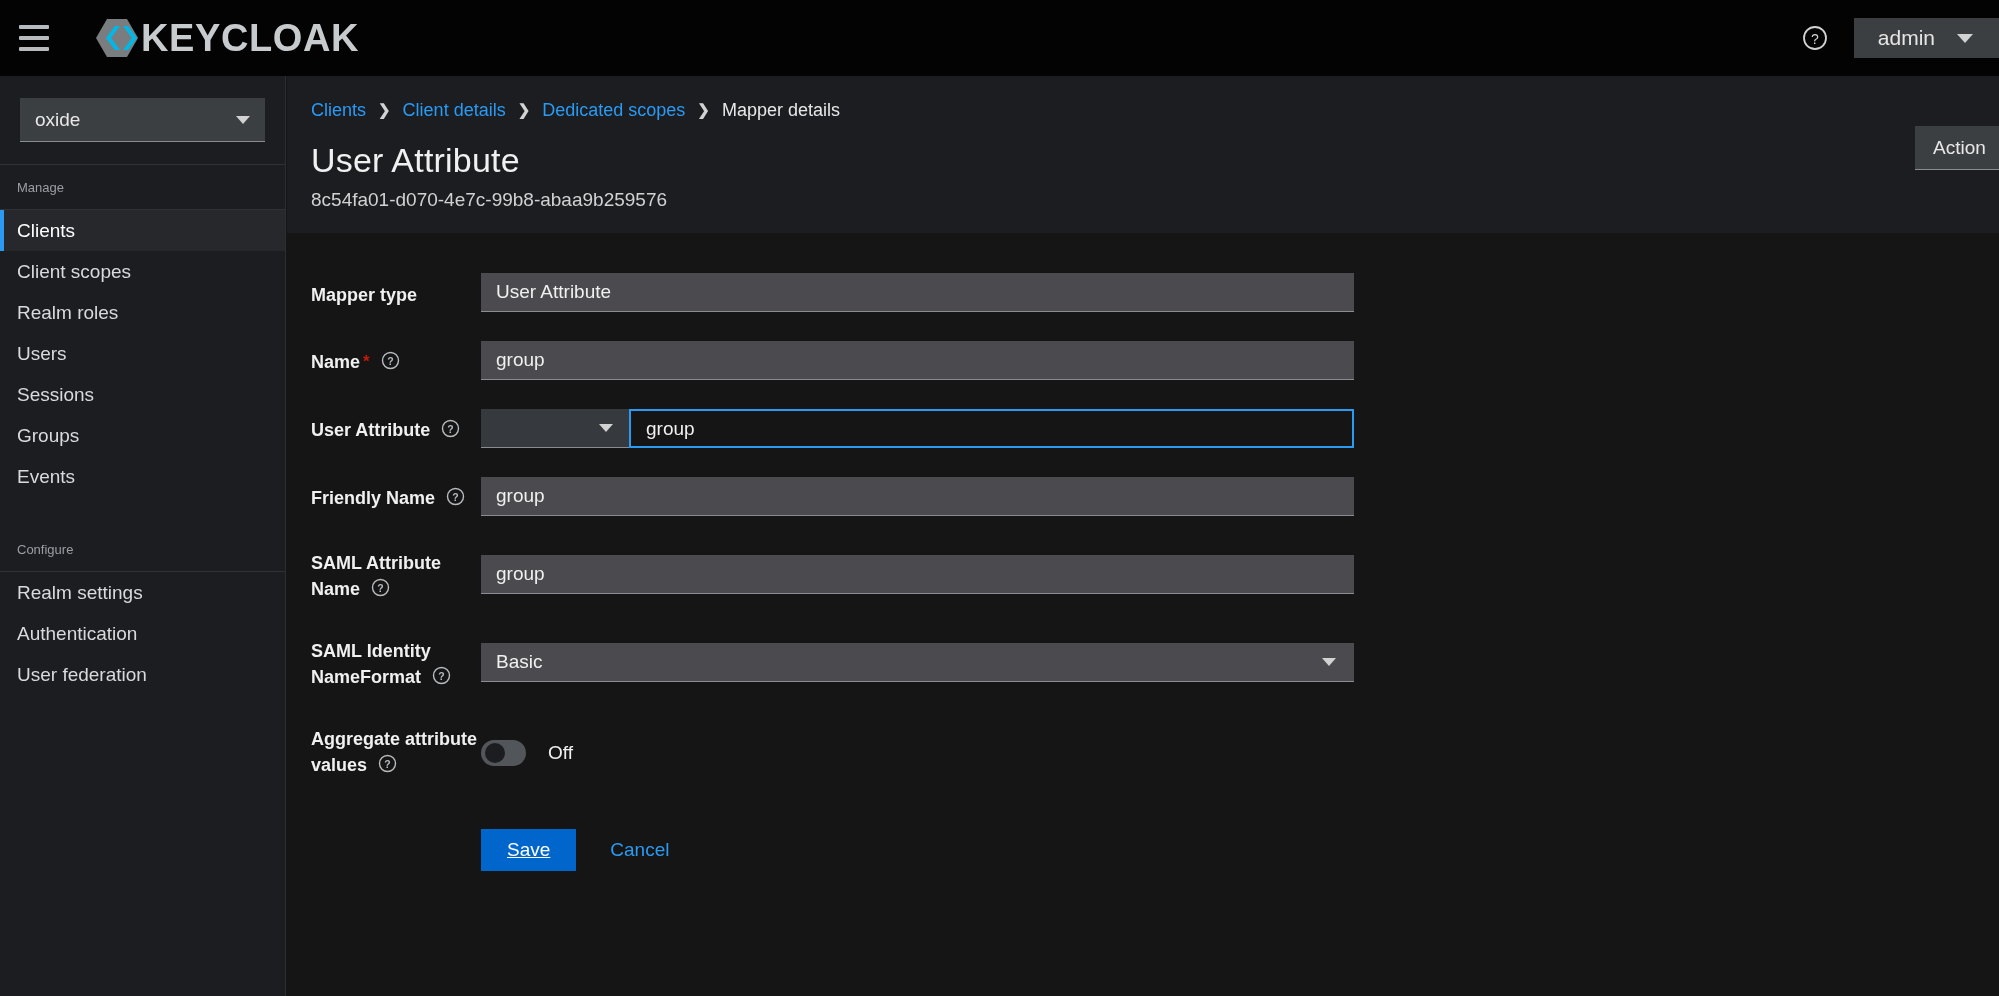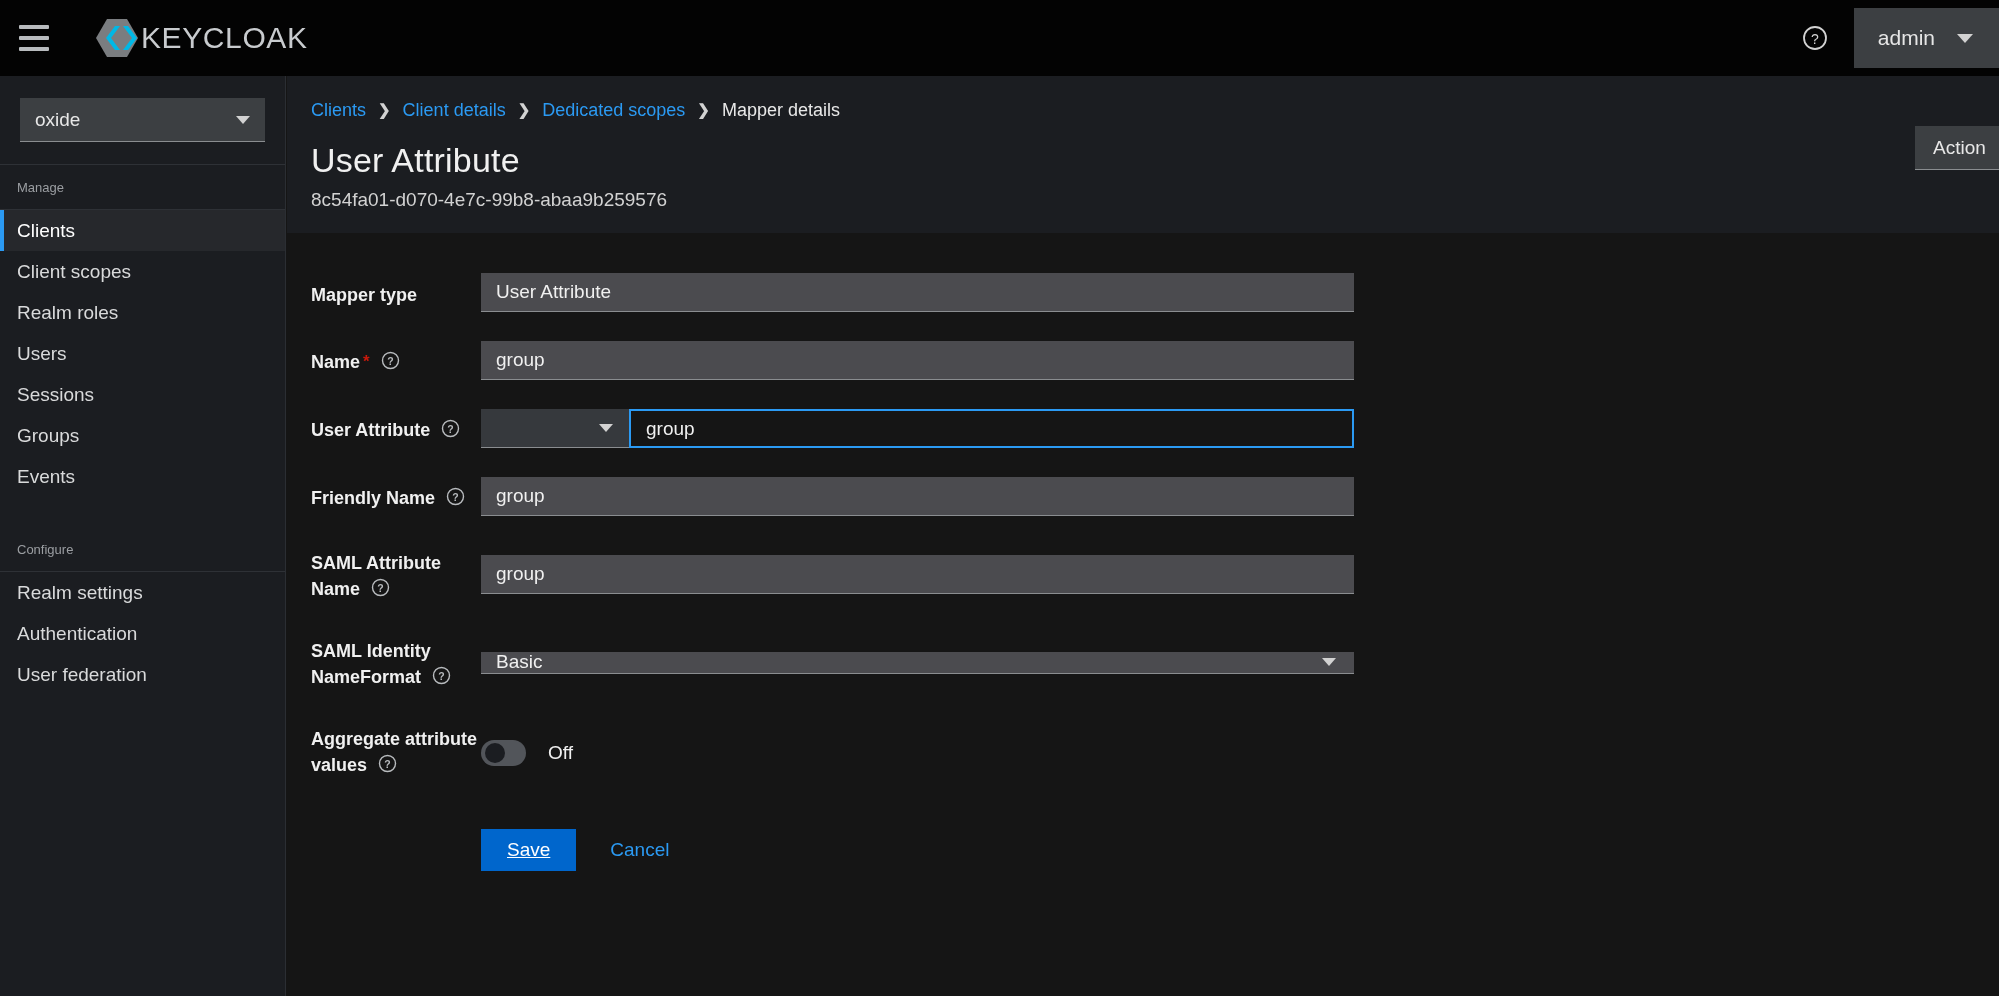--- a/index.html
+++ b/index.html
@@ -42,40 +42,40 @@
     align-items: center;
     margin-left: 46px;
     cursor: pointer;
   }
   .brand-mark {
     position: relative;
     width: 44px; height: 44px;
     flex: none;
   }
   .brand-text {
-    font-size: 30px;
-    font-weight: normal;
+    font-size: 38px;
+    font-weight: bold;
     letter-spacing: 0.6px;
     color: #c8cbce;
     margin-left: 2px;
   }
   .masthead-right {
     margin-left: auto;
     display: flex;
     align-items: center;
     height: 100%;
   }
   .help-icon-btn {
     width: 46px; height: 46px;
     display: flex; align-items: center; justify-content: center;
     cursor: pointer;
     margin-right: 16px;
   }
   .user-menu {
-    height: 60px;
+    height: 40px;
     background: #3c3f42;
     display: flex;
     align-items: center;
     padding: 0 26px 0 24px;
     cursor: pointer;
   }
   .user-menu-label {
     font-size: 21px;
     color: #e6e6e6;
   }
@@ -278,21 +278,21 @@
     display: flex;
     align-items: center;
     justify-content: flex-end;
     padding-right: 16px;
     cursor: pointer;
   }
   .attr-input-wrap {
     flex: 1;
   }
   .select-box {
-    height: 22px;
+    height: 39px;
     background: #4b4b4f;
     border-bottom: 1px solid #8a8d90;
     display: flex;
     align-items: center;
     justify-content: space-between;
     padding: 0 18px 0 15px;
     cursor: pointer;
     width: 100%;
   }
   .select-value {

